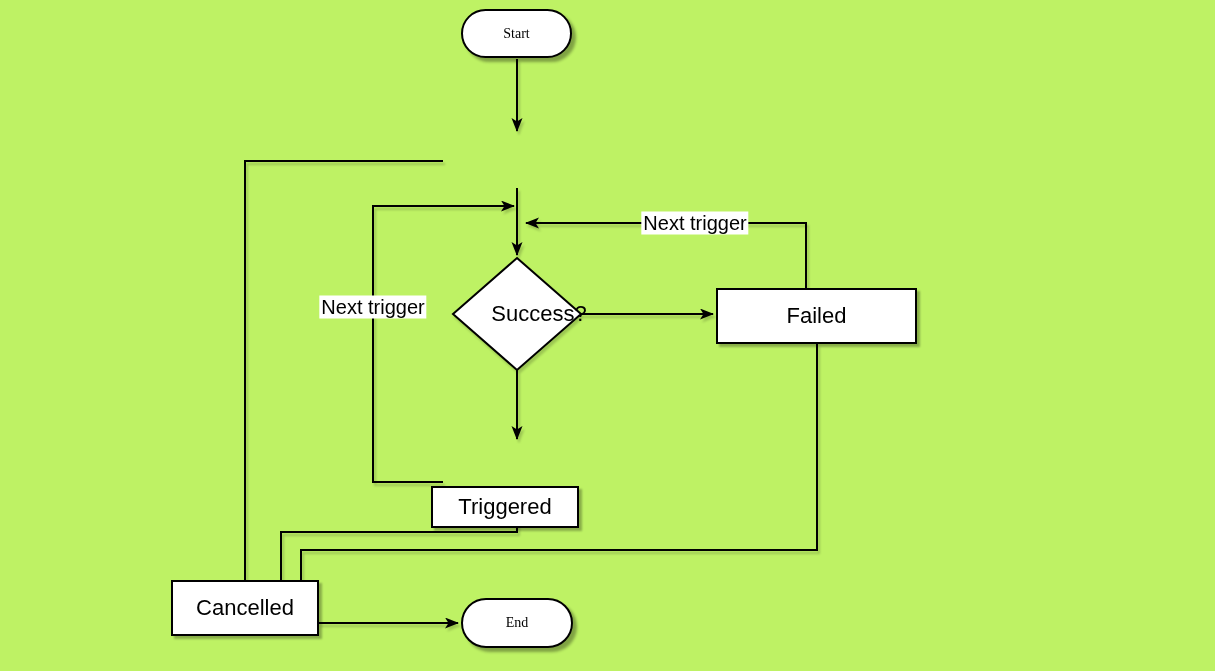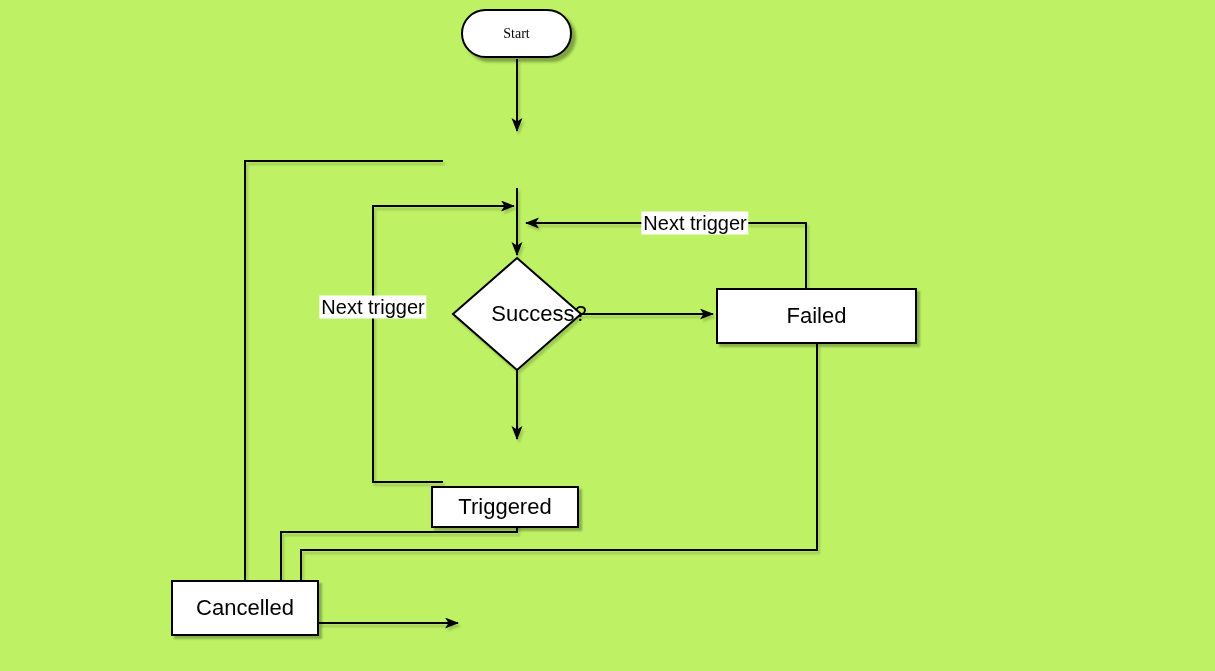--- a/index.html
+++ b/index.html
@@ -117,18 +117,21 @@
   </div>
 
   <div class="node process node-triggered">
     <span>Triggered</span>
   </div>
 
   <div class="node process node-cancelled">
     <span>Cancelled</span>
   </div>
 
+  <div class="node terminator node-end">
+    <span>End</span>
+  </div>
 
   <div class="edge-label edge-label-left">Next trigger</div>
 
   <div class="edge-label edge-label-top">Next trigger</div>
 
 </div>
 
 </body></html>

